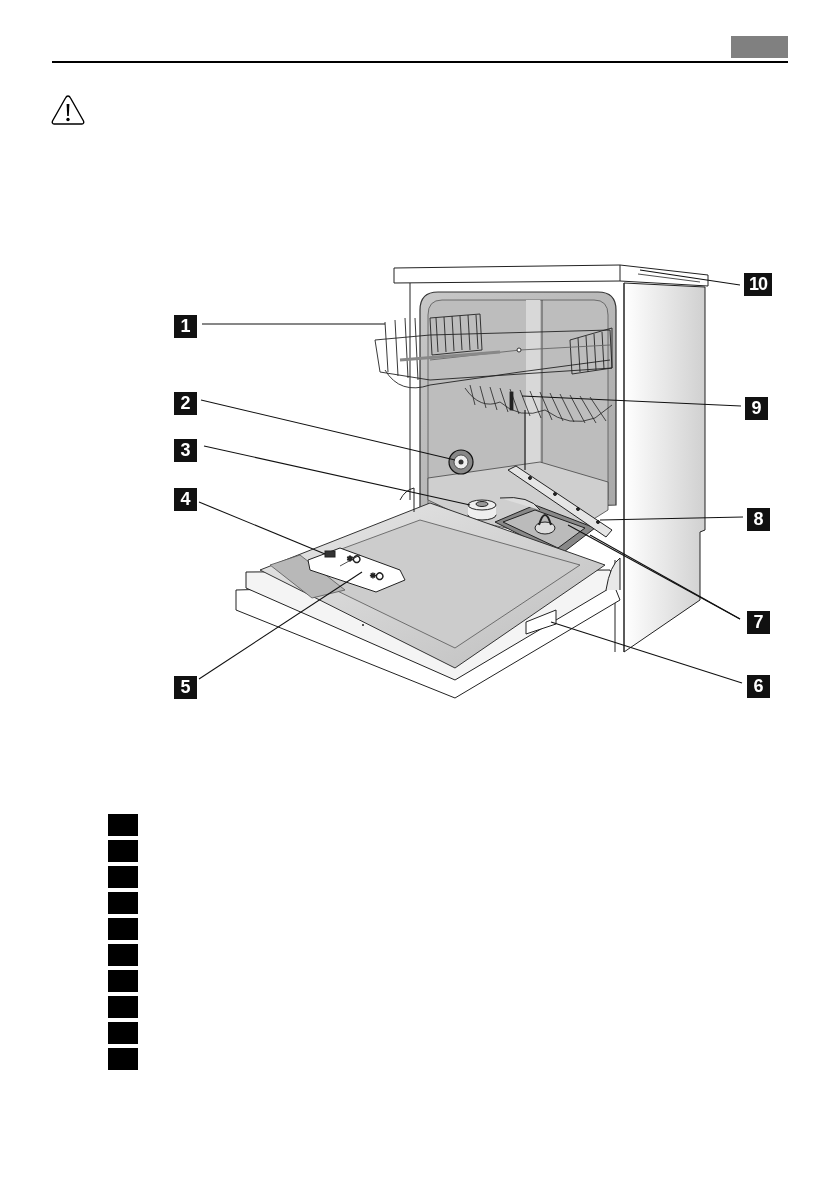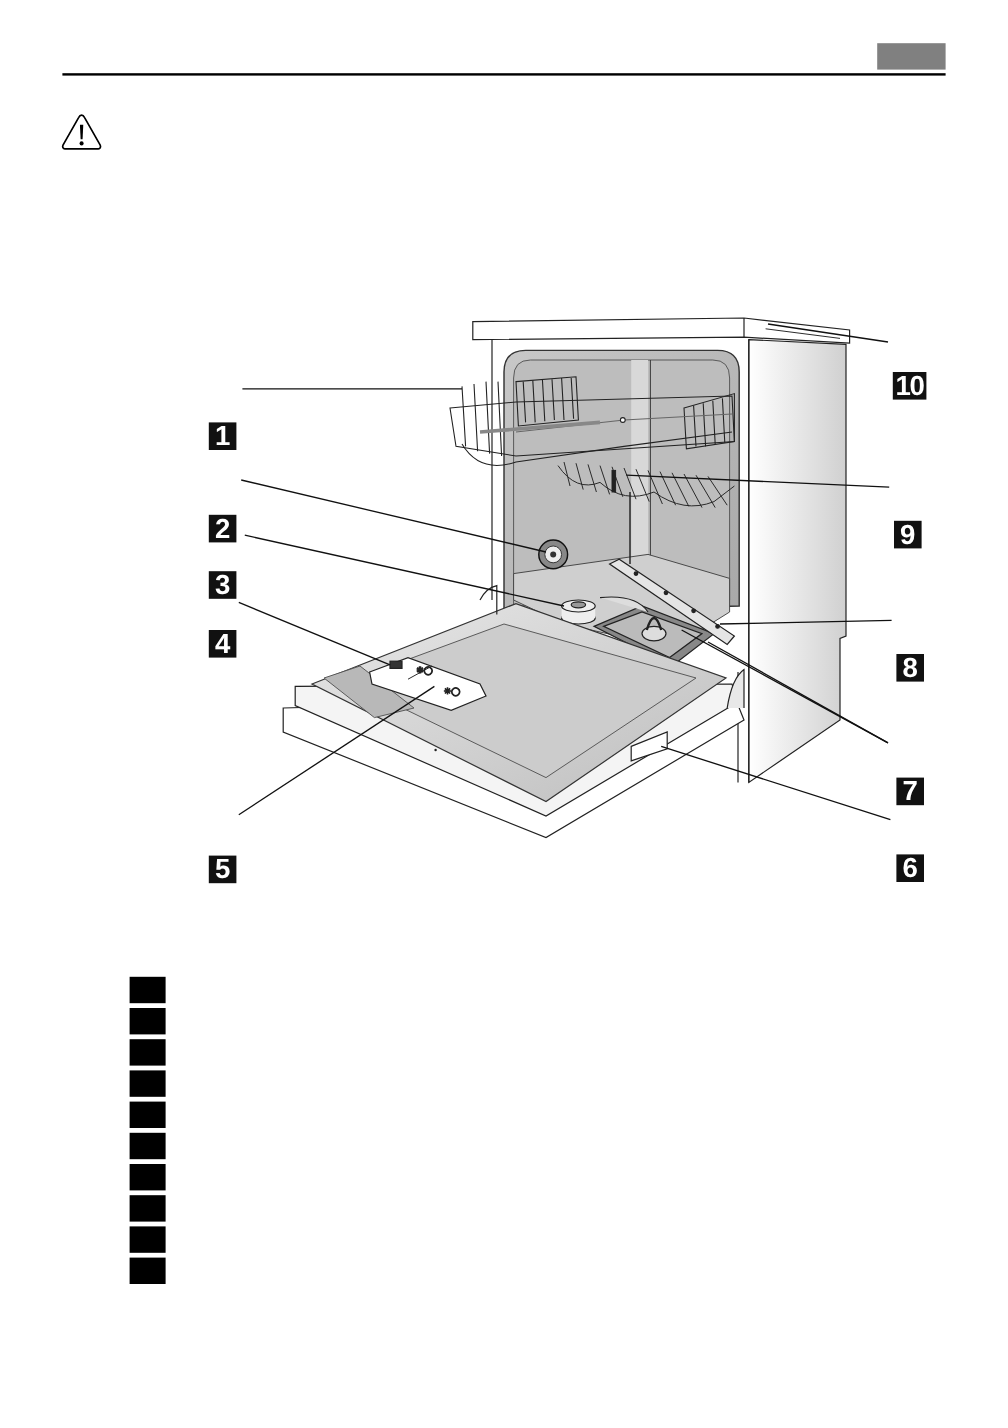--- a/index.html
+++ b/index.html
@@ -3,22 +3,22 @@
   <meta charset="utf-8">
   <style>
     html, body { margin: 0; padding: 0; background: #ffffff; }
     body { width: 840px; height: 1190px; position: relative; overflow: hidden;
            font-family: "Liberation Sans", sans-serif; }
     .header-tab { position: absolute; left: 731px; top: 36px; width: 57px; height: 22px; background: #808080; }
     .header-rule { position: absolute; left: 52px; top: 61px; width: 736px; height: 2px; background: #000; }
     .warn-icon { position: absolute; left: 50px; top: 94px; width: 36px; height: 32px; }
     .figure { position: absolute; left: 0; top: 0; width: 840px; height: 760px; }
     .callout { position: absolute; background: #111; color: #fff; font-weight: bold;
-               font-size: 23px; line-height: 23px; height: 23px; text-align: center;
-               font-family: "Liberation Sans", sans-serif; margin-top: 37px; }
+               font-size: 18px; line-height: 23px; height: 23px; text-align: center;
+               font-family: "Liberation Sans", sans-serif; }
     .legend { position: absolute; left: 108px; top: 814px; }
     .legend-row { position: relative; height: 26px; }
     .legend-box { position: absolute; left: 0; top: 0; width: 30px; height: 22px; background: #000; }
     .legend-text { position: absolute; left: 44px; top: 2px; font-size: 13px; color: #000; }
   </style>
 </head>
 <body>
 
 <div class="header-tab"></div>
 <div class="header-rule"></div>

